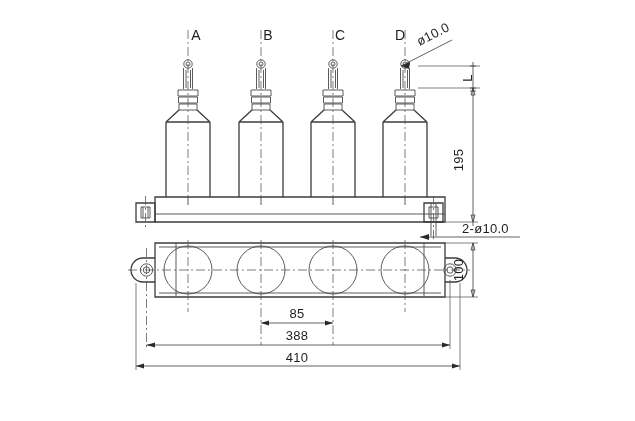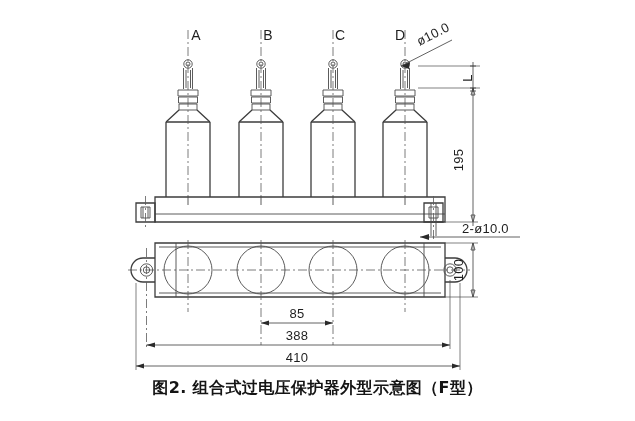--- a/index.html
+++ b/index.html
@@ -264,14 +264,13 @@
 
     <g>
       <text class="labeltext" x="196" y="40" text-anchor="middle">A</text>
       <text class="labeltext" x="268" y="40" text-anchor="middle">B</text>
       <text class="labeltext" x="340" y="40" text-anchor="middle">C</text>
       <text class="labeltext" x="400" y="40" text-anchor="middle">D</text>
     </g>
 
   </svg>
 
-  <div class="caption">图2. 组合式过电压保护器外型示意图（F型）</div>
 </div>
 
 </body></html>

